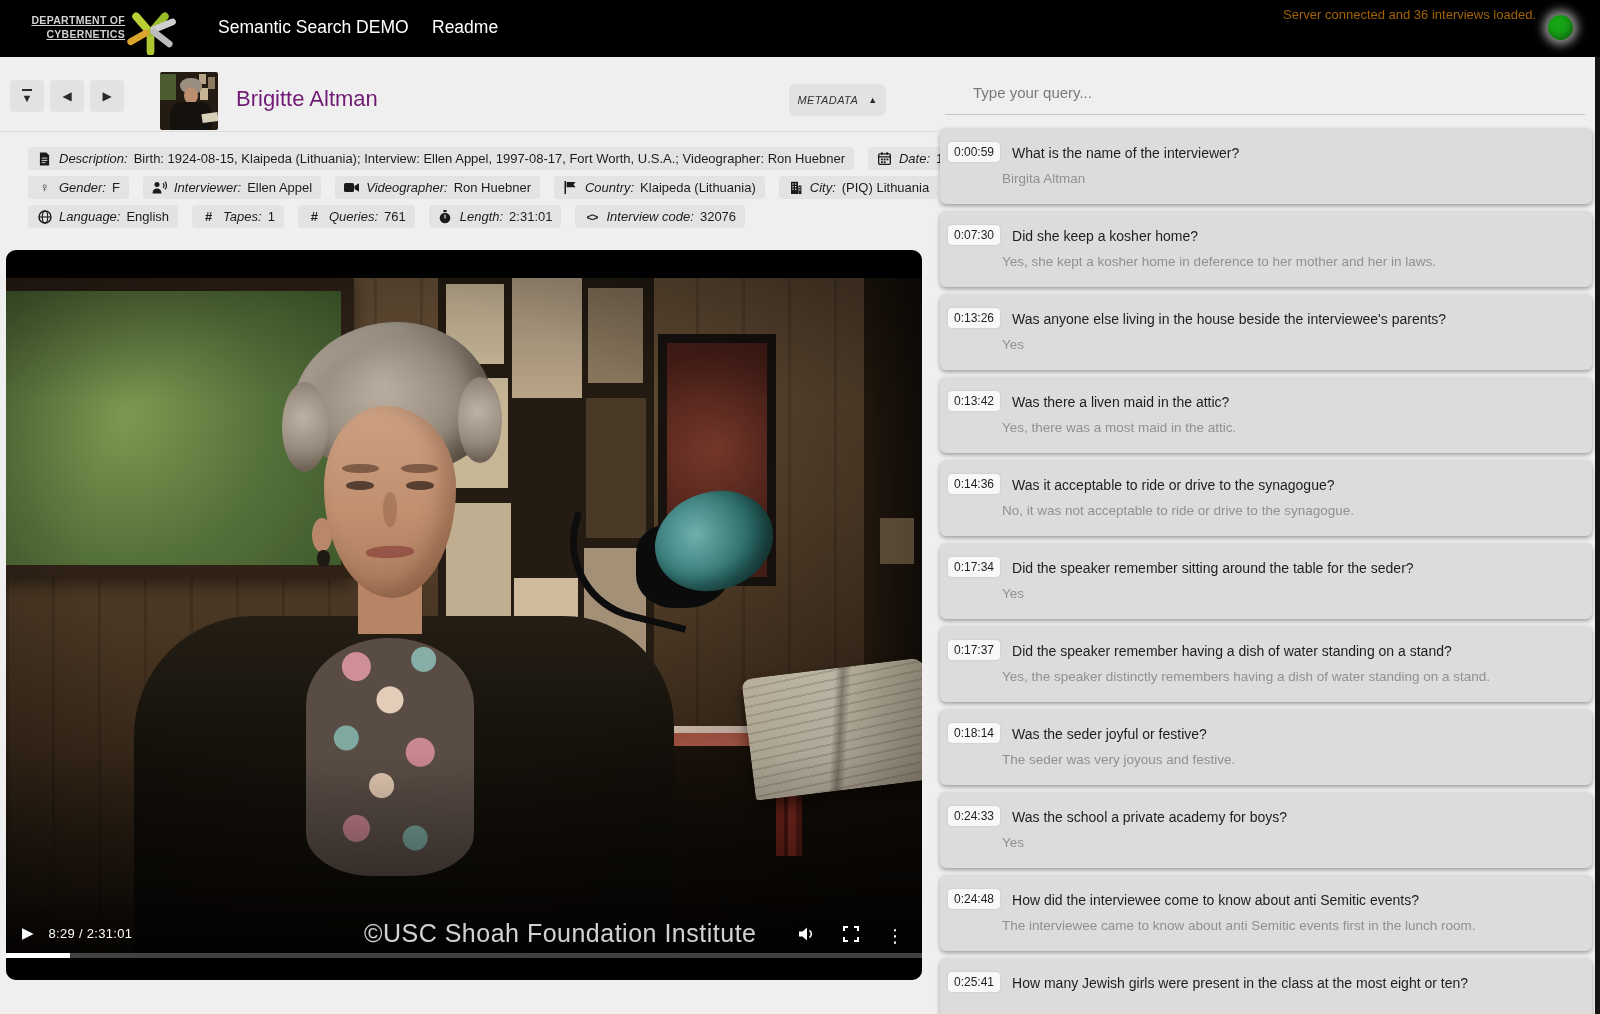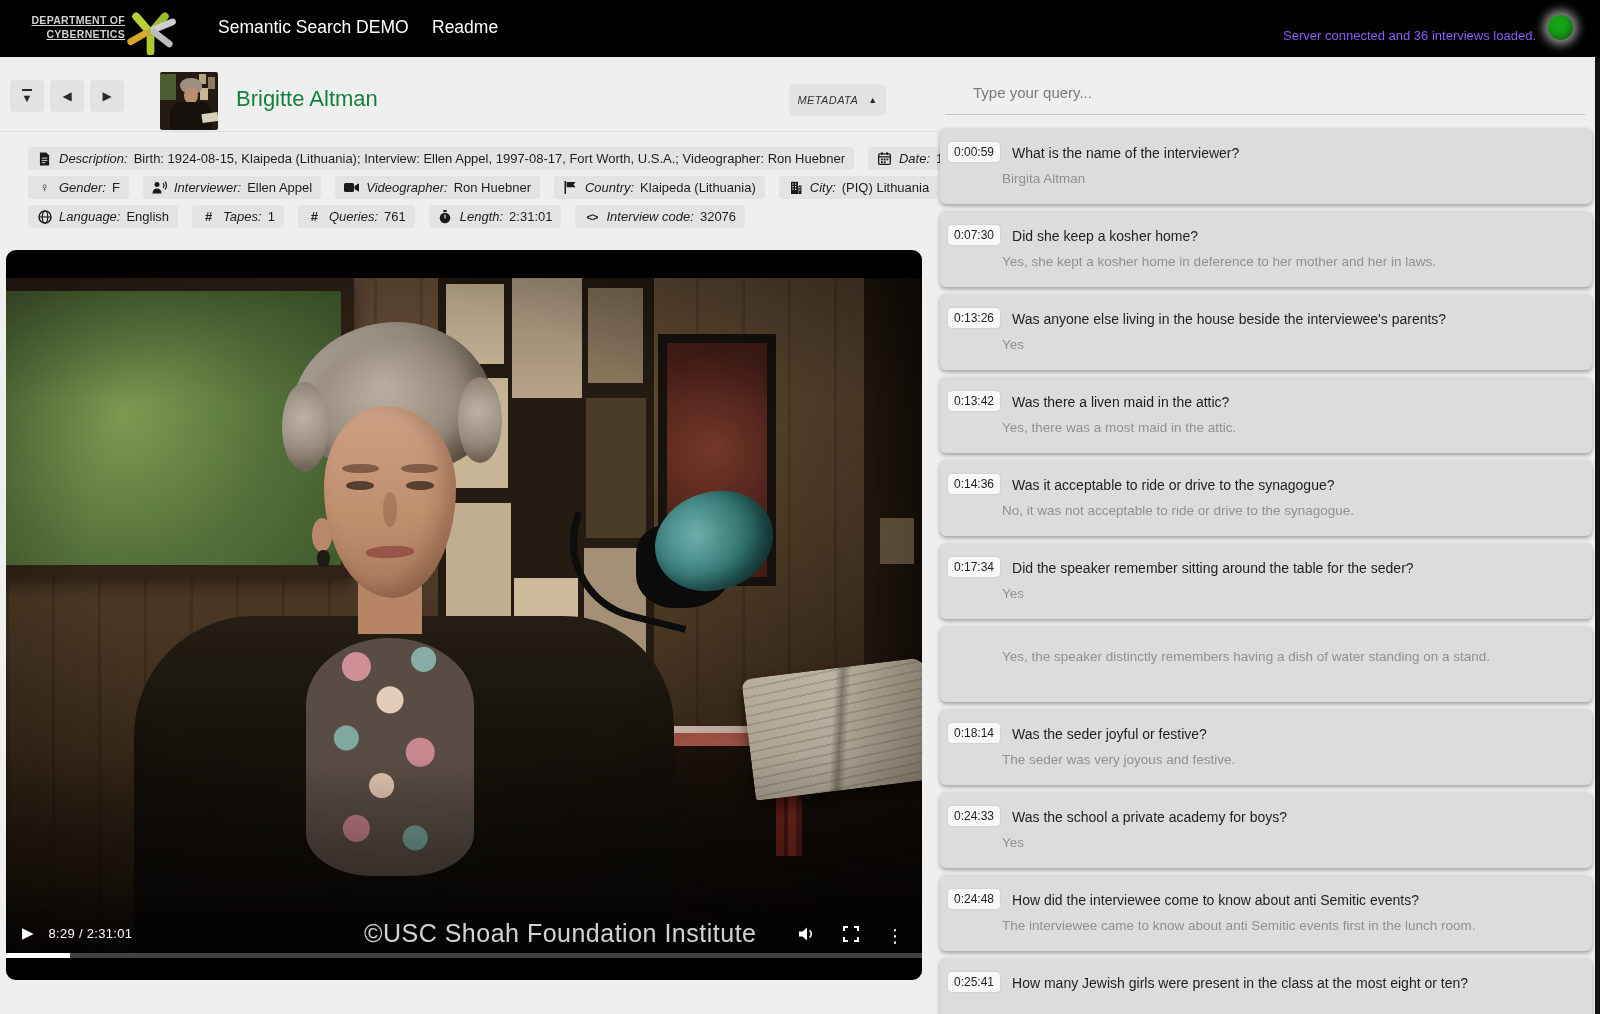--- a/index.html
+++ b/index.html
@@ -7,42 +7,42 @@
   body { font-family:"Liberation Sans","DejaVu Sans",sans-serif; background:#efefef; }
   .page { position:relative; width:1600px; height:1014px; background:#efefef; overflow:hidden; }
 
   
   .header { position:absolute; left:0; top:0; width:1600px; height:57px; background:#000; }
   .brand { position:absolute; left:30px; top:13px; width:95px; text-align:right;
            color:#d2d2d2; font-size:10.5px; font-weight:bold; line-height:1.35; letter-spacing:.3px;text-decoration:underline; }
   .logo { position:absolute; left:124px; top:2px; width:53px; height:53px; }
   .app-title { position:absolute; left:218px; top:17px; color:#fff; font-size:17.5px; }
   .readme { position:absolute; left:432px; top:17px; color:#fff; font-size:17.5px; cursor:pointer; }
-  .status-text { position:absolute; right:64px; top:28px; color:#8b5cf6; font-size:13px; }
+  .status-text { position:absolute; right:64px; top:7px; color:#a16207; font-size:13px; }
   .status-dot { position:absolute; right:27px; top:15px; width:25px; height:25px; border-radius:50%;
                 background:#16a316; box-shadow:0 0 10px 5px rgba(255,255,255,.55), inset -2px -3px 6px rgba(0,0,0,.35); }
 
   
   .left-col { position:absolute; left:0; top:57px; width:937px; height:957px; }
   .nav-btn { position:absolute; top:23px; width:34px; height:32px; background:#e2e2e2; border:none;
              border-radius:4px; color:#2a2a2a; font-size:11px; cursor:pointer;
              display:flex; align-items:center; justify-content:center; flex-direction:column; }
   .nav-btn .bar { width:10px; height:2px; background:#2a2a2a; margin-bottom:1px; }
   .thumb { position:absolute; left:160px; top:15px; width:58px; height:58px; background:#241c12;
            overflow:hidden; border-radius:2px; }
   .thumb .t-green { position:absolute; left:0; top:2px; width:16px; height:26px; background:#4c5e31; }
   .thumb .t-photos { position:absolute; right:2px; top:0; width:18px; height:40px;
           background:linear-gradient(#b7a488,#b7a488) 1px 2px/7px 10px no-repeat,
                      linear-gradient(#8d7a60,#8d7a60) 10px 5px/7px 12px no-repeat,
                      linear-gradient(#c7b696,#c7b696) 2px 16px/8px 12px no-repeat,#241c12; }
   .thumb .t-hair { position:absolute; left:20px; top:6px; width:22px; height:16px; background:#9a8e80; border-radius:50% 50% 42% 58%; }
   .thumb .t-face { position:absolute; left:24px; top:15px; width:14px; height:17px; background:#bb8e70; border-radius:50%; }
   .thumb .t-body { position:absolute; left:10px; top:30px; width:42px; height:28px; background:#15110c; border-radius:12px 10px 0 0; }
   .thumb .t-book { position:absolute; right:0px; bottom:8px; width:16px; height:9px; background:#d9d0ba; transform:rotate(-8deg); }
-  .person-name { position:absolute; left:236px; top:29px; font-size:22px; color:#15803d; }
+  .person-name { position:absolute; left:236px; top:29px; font-size:22px; color:#701a75; }
   .metadata-btn { position:absolute; left:789px; top:27px; width:97px; height:32px; background:#e2e2e2; border:none;
                   border-radius:6px; font-style:italic; font-size:11px; color:#333; letter-spacing:.4px;
                   display:flex; align-items:center; justify-content:center; gap:10px; cursor:pointer; }
   .metadata-btn .caret { font-style:normal; font-size:9px; color:#2a2a2a; }
   .toolbar-sep { position:absolute; left:0; top:74px; width:937px; border-top:1px solid #dadada; }
 
   
   .meta-rows { position:absolute; left:28px; top:90px; width:880px; }
   .meta-row { display:flex; gap:14px; margin-bottom:6px; }
   .chip { display:inline-flex; align-items:center; height:23px; background:#e3e3e3; border-radius:4px;
@@ -442,20 +442,24 @@
 
       <div class="card">
         <div class="card-row">
           <span class="ts">0:17:34</span>
           <span class="q">Did the speaker remember sitting around the table for the seder?</span>
         </div>
         <div class="a">Yes</div>
       </div>
 
       <div class="card">
+        <div class="card-row">
+          <span class="ts">0:17:37</span>
+          <span class="q">Did the speaker remember having a dish of water standing on a stand?</span>
+        </div>
         <div class="a">Yes, the speaker distinctly remembers having a dish of water standing on a stand.</div>
       </div>
 
       <div class="card">
         <div class="card-row">
           <span class="ts">0:18:14</span>
           <span class="q">Was the seder joyful or festive?</span>
         </div>
         <div class="a">The seder was very joyous and festive.</div>
       </div>

